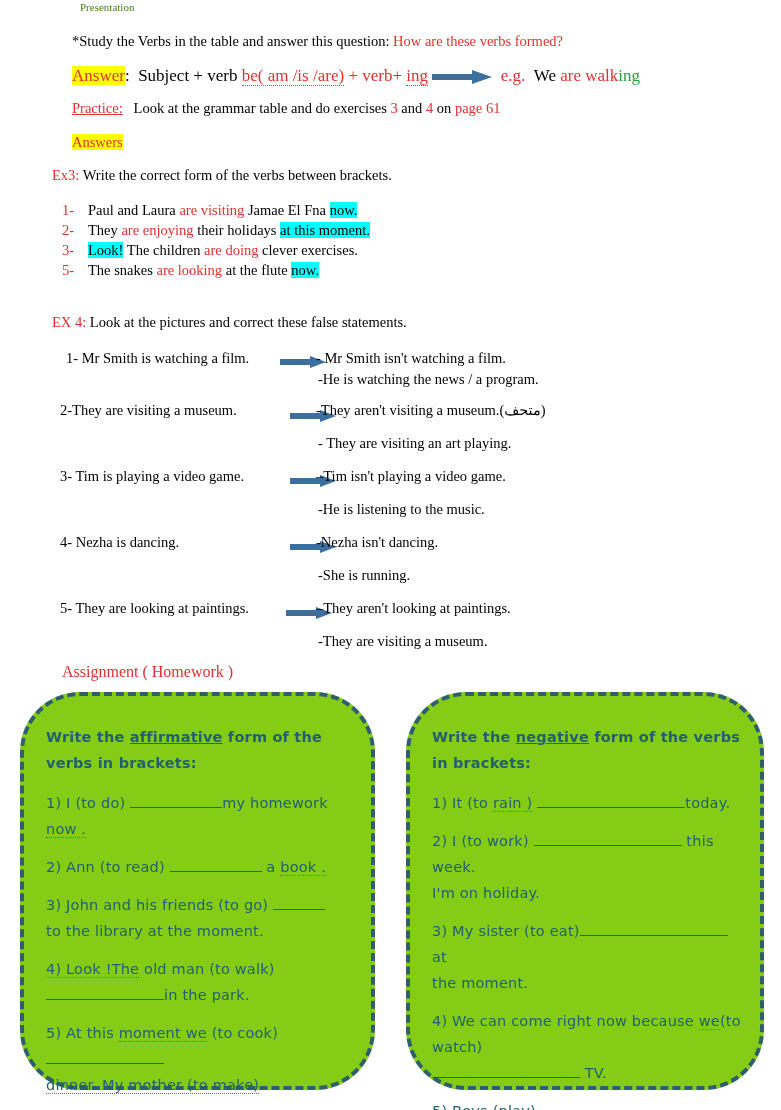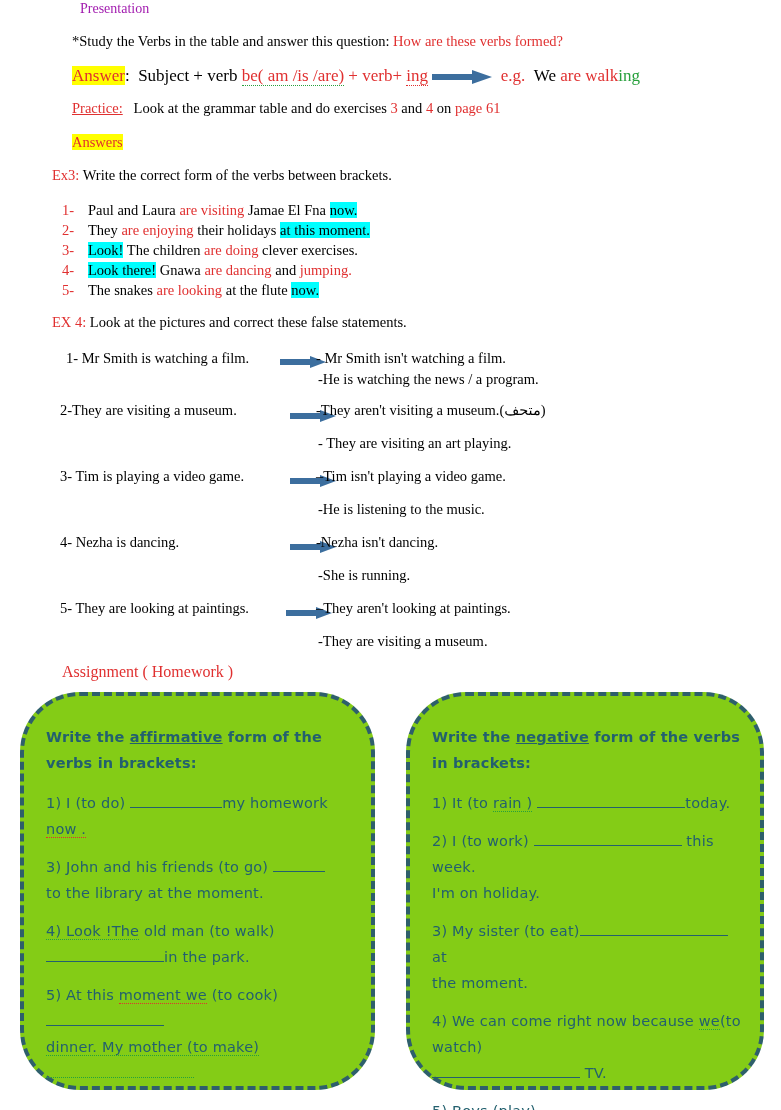--- a/index.html
+++ b/index.html
@@ -33,22 +33,22 @@
 
   
   .sec-top {
     position: absolute;
     left: 0; top: 0;
     width: 781px;
   }
   .r-title {
     position: absolute;
     left: 80px; top: 1px;
-    font-size: 14px;
-    color: #a21caf;
+    font-size: 11px;
+    color: #4d7c0f;
   }
   .r-study {
     position: absolute;
     left: 72px; top: 33px;
     font-size: 14.5px;
   }
   .r-answer {
     position: absolute;
     left: 72px; top: 66px;
     font-size: 17px;
@@ -206,21 +206,20 @@
 
     <div class="r-ex3">
       <span class="red">Ex3:</span>
       <span>Write the correct form of the verbs between brackets.</span>
     </div>
 
     <ul class="ex3-list" id="ex3-list">
         <li><span class="ex3-num">1-</span><span>Paul and Laura </span><span class="red">are visiting</span><span> Jamae El Fna </span><span class="hl-c">now.</span></li>
         <li><span class="ex3-num">2-</span><span>They </span><span class="red">are enjoying</span><span> their holidays </span><span class="hl-c">at this moment.</span></li>
         <li><span class="ex3-num">3-</span><span class="hl-c">Look!</span><span> The children </span><span class="red">are doing</span><span> clever exercises.</span></li>
-        <li><span class="ex3-num">4-</span><span class="hl-c">Look there!</span><span> Gnawa </span><span class="red">are dancing</span><span> and </span><span class="red">jumping.</span></li>
         <li><span class="ex3-num">5-</span><span>The snakes </span><span class="red">are looking</span><span> at the flute </span><span class="hl-c">now.</span></li>
       </ul>
 
     <div class="r-ex4">
       <span class="red">EX 4:</span>
       <span>Look at the pictures and correct these false statements.</span>
     </div>
   </div>
 
   <div class="ex4" id="ex4-rows">
@@ -261,20 +260,23 @@
   <div class="hw-box" id="hw-left">
     <div class="hw-inner">
       <p class="hw-head">
         <span>Write the </span><span class="ulx">affirmative</span><span> form of the verbs in brackets:</span>
       </p>
 
       <p class="hw-item">
         <span>1) I (to do) </span><span class="blank b-md"></span><span>my homework </span><span class="wavy-r">now .</span>
       </p>
 
+      <p class="hw-item">
+        <span>2) Ann (to read) </span><span class="blank b-md"></span><span> a </span><span class="wavy-g">book .</span>
+      </p>
 
       <p class="hw-item">
         <span>3) John and his friends (to go) </span><span class="blank b-sm"></span><br>
         <span>to the library at the moment.</span>
       </p>
 
       <p class="hw-item">
         <span class="wavy-g">4) Look !The</span><span> old man (to walk)</span><br>
         <span class="blank b-lg"></span><span>in the park.</span>
       </p>

